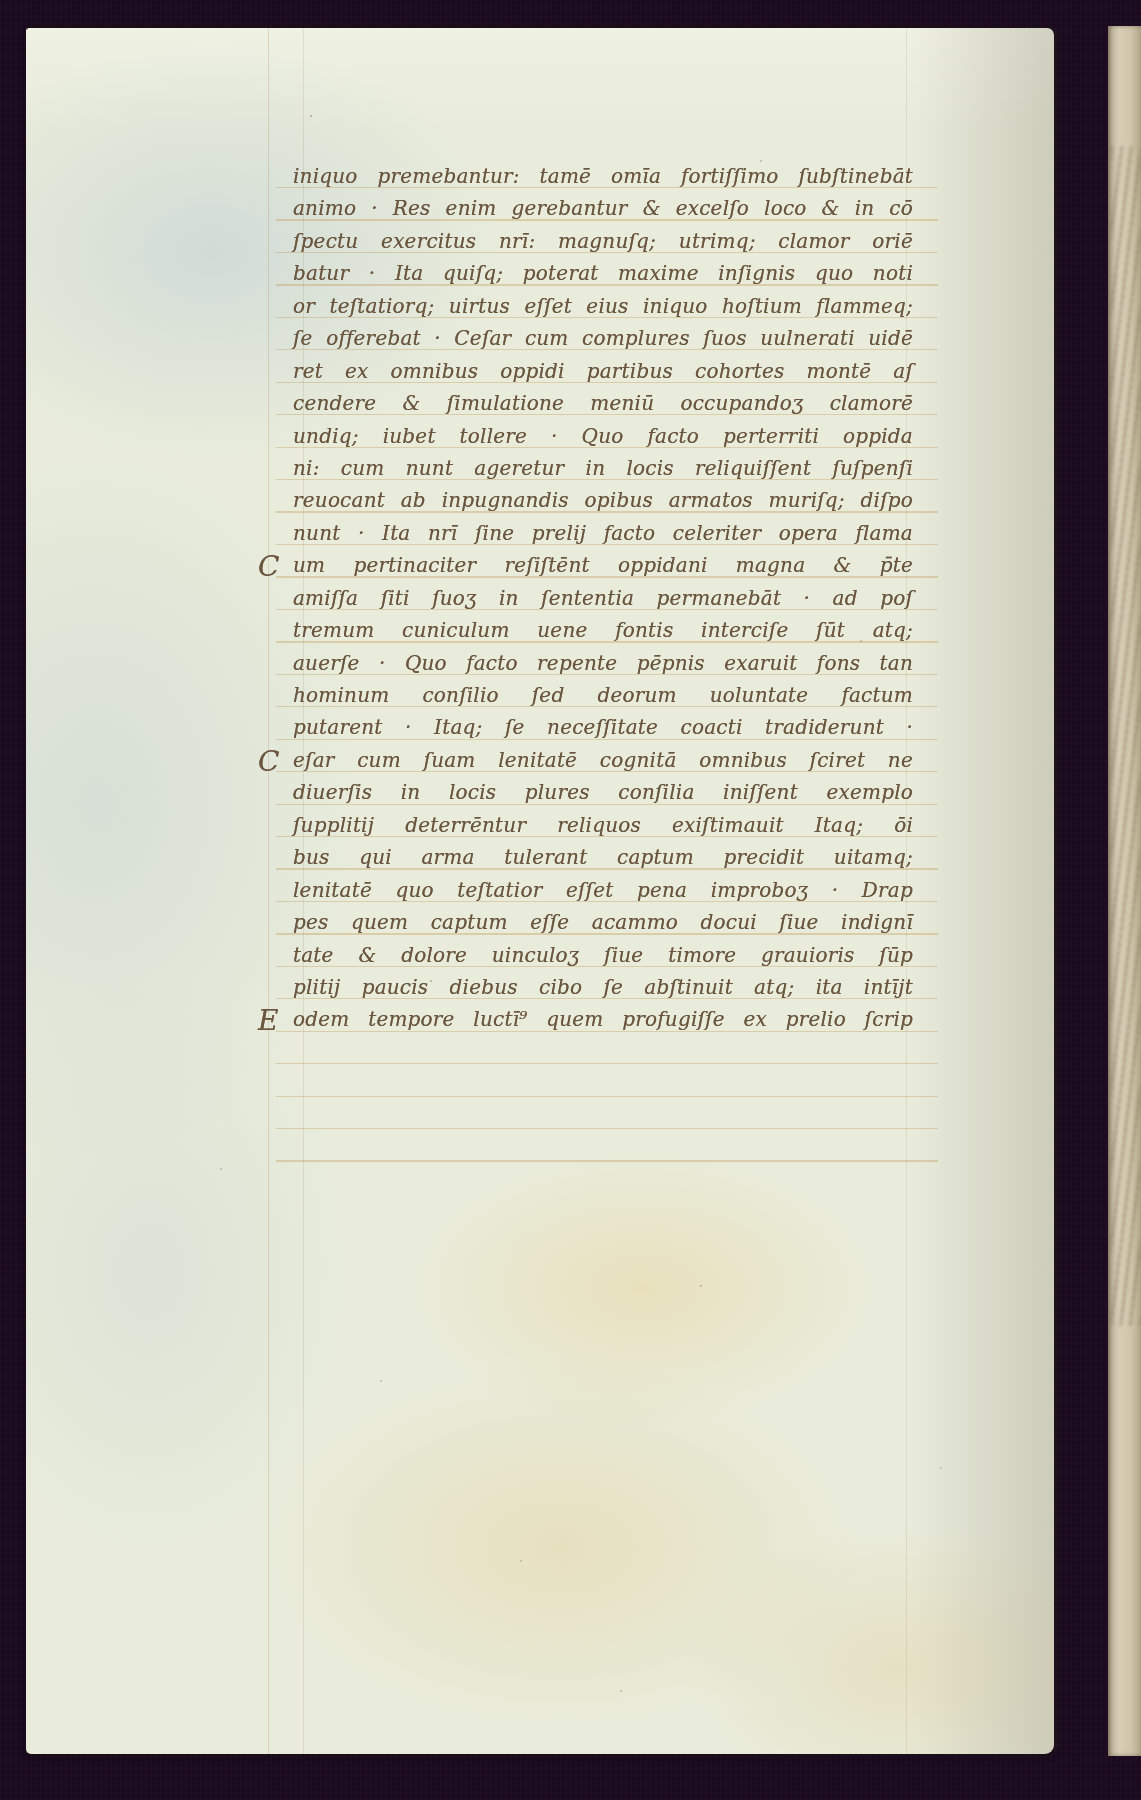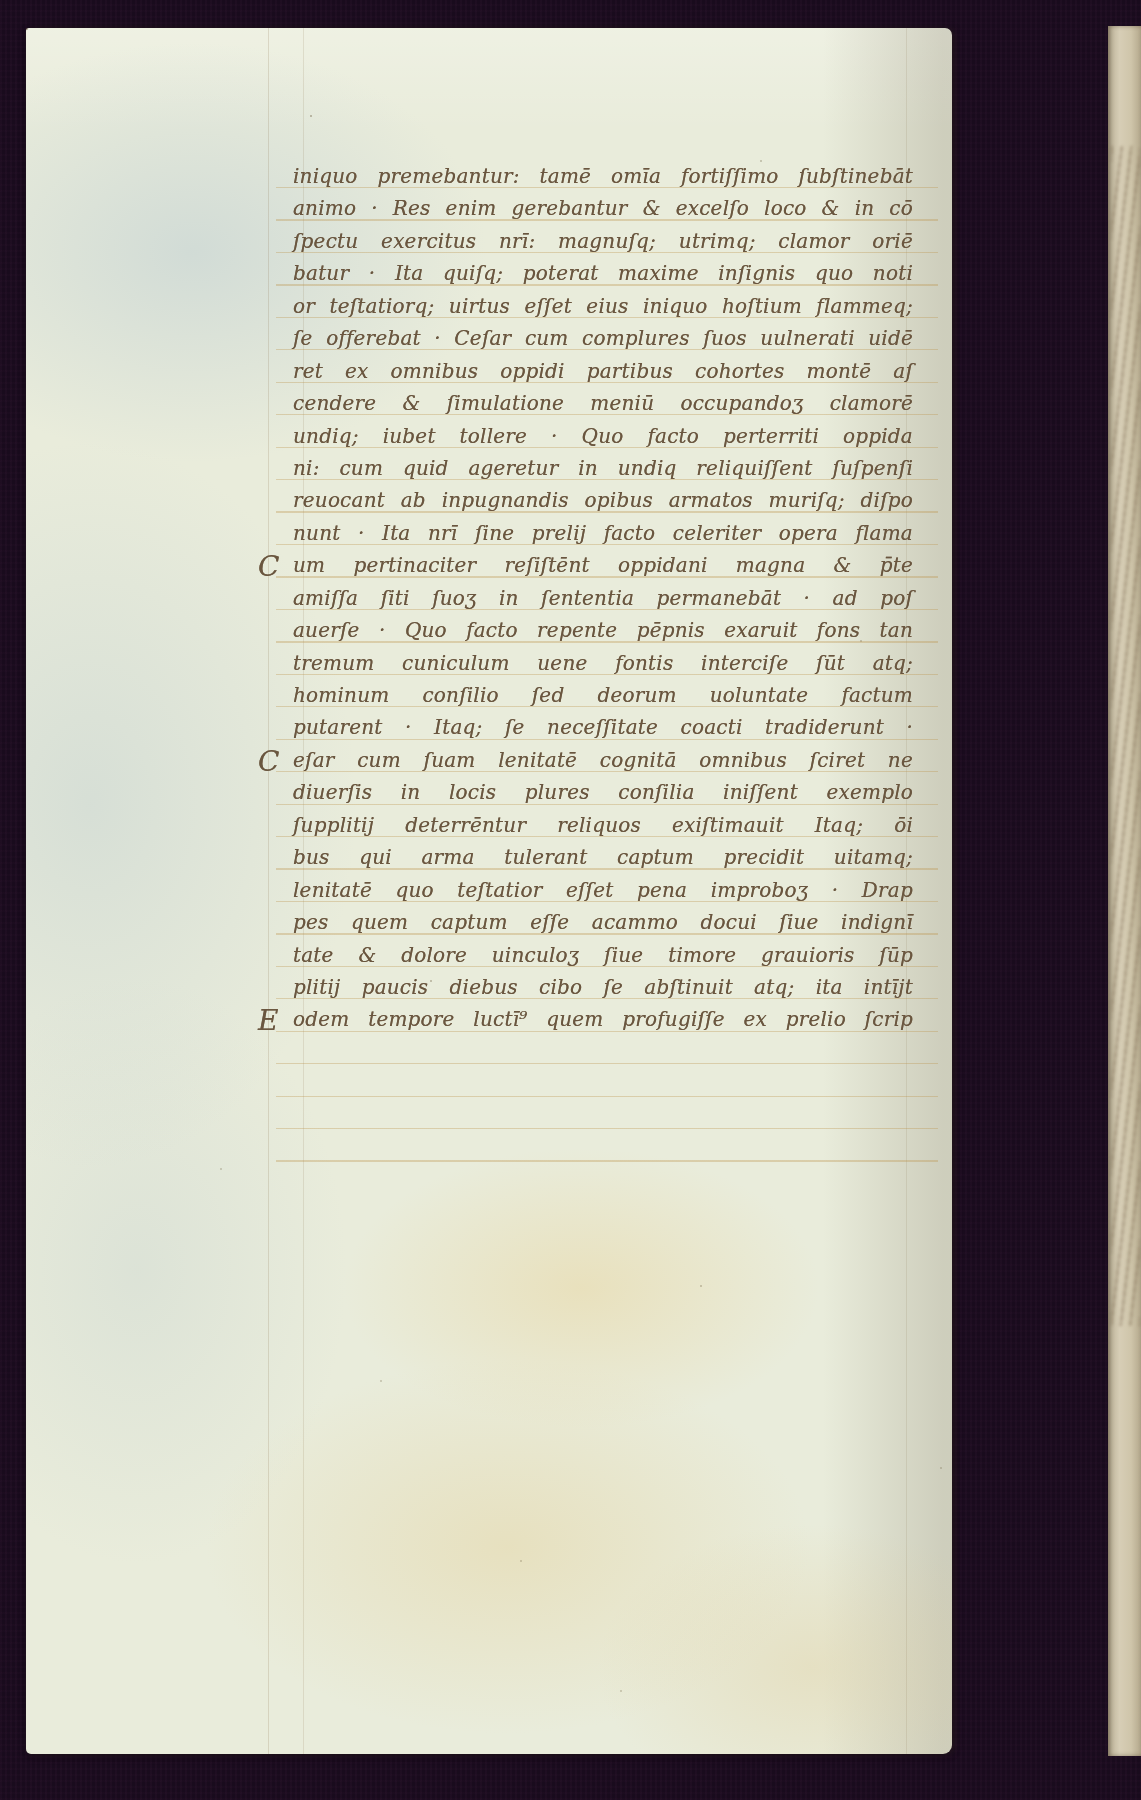--- a/index.html
+++ b/index.html
@@ -23,21 +23,21 @@
   .fore-edge-text{
     position:absolute;left:3px;right:1px;top:120px;height:1180px;
     background:repeating-linear-gradient(97deg,
       rgba(100,80,55,0.55) 0 2.5px,
       rgba(215,205,180,0) 2.5px 9.5px);
     filter:blur(1.6px);
     opacity:0.6;
   }
   
   .page{
-    position:absolute;left:26px;top:28px;width:926px;height:1726px;
+    position:absolute;left:26px;top:28px;width:1028px;height:1726px;
     background:
       radial-gradient(420px 300px at 18% 13%, rgba(186,203,209,0.50), rgba(186,203,209,0) 70%),
       radial-gradient(380px 520px at 7% 45%,  rgba(180,198,204,0.35), rgba(180,198,204,0) 70%),
       radial-gradient(300px 420px at 12% 72%, rgba(190,205,205,0.30), rgba(190,205,205,0) 70%),
       radial-gradient(340px 200px at 60% 73%, rgba(232,206,140,0.38), rgba(232,206,140,0) 70%),
       radial-gradient(420px 260px at 52% 88%, rgba(228,208,152,0.42), rgba(228,208,152,0) 72%),
       radial-gradient(300px 200px at 85% 95%, rgba(222,202,150,0.35), rgba(222,202,150,0) 72%),
       linear-gradient(to right, rgba(0,0,0,0) 86%, rgba(110,100,80,0.22) 99%),
       linear-gradient(to bottom, rgba(255,255,250,0.25) 0%, rgba(0,0,0,0) 6%),
       #e9ecdb;
@@ -137,21 +137,21 @@
     <span class="line-text">cendere &amp; ſimulatione meniū occupandoʒ clamorē</span>
   </div>
 
   <div class="ms-line">
 
     <span class="line-text">undiq; iubet tollere · Quo facto perterriti oppida</span>
   </div>
 
   <div class="ms-line">
 
-    <span class="line-text">ni: cum quid ageretur in undiq reliquiſſent ſuſpenſi</span>
+    <span class="line-text">ni: cum nunt ageretur in locis reliquiſſent ſuſpenſi</span>
   </div>
 
   <div class="ms-line">
 
     <span class="line-text">reuocant ab inpugnandis opibus armatos muriſq; diſpo</span>
   </div>
 
   <div class="ms-line">
 
     <span class="line-text">nunt · Ita nrī ſine prelij facto celeriter opera flama</span>
@@ -163,26 +163,26 @@
     <span class="line-text">um pertinaciter reſiſtēnt oppidani magna &amp; p̄te</span>
   </div>
 
   <div class="ms-line">
 
     <span class="line-text">amiſſa ſiti ſuoʒ in ſententia permanebāt · ad poſ</span>
   </div>
 
   <div class="ms-line">
 
+    <span class="line-text">tremum cuniculum uene fontis interciſe ſūt atq;</span>
+  </div>
+
+  <div class="ms-line">
+
     <span class="line-text">auerſe · Quo facto repente pēpnis exaruit fons tan</span>
-  </div>
-
-  <div class="ms-line">
-
-    <span class="line-text">tremum cuniculum uene fontis interciſe ſūt atq;</span>
   </div>
 
 
   <div class="ms-line">
 
     <span class="line-text">hominum conſilio ſed deorum uoluntate factum</span>
   </div>
 
   <div class="ms-line">
 

